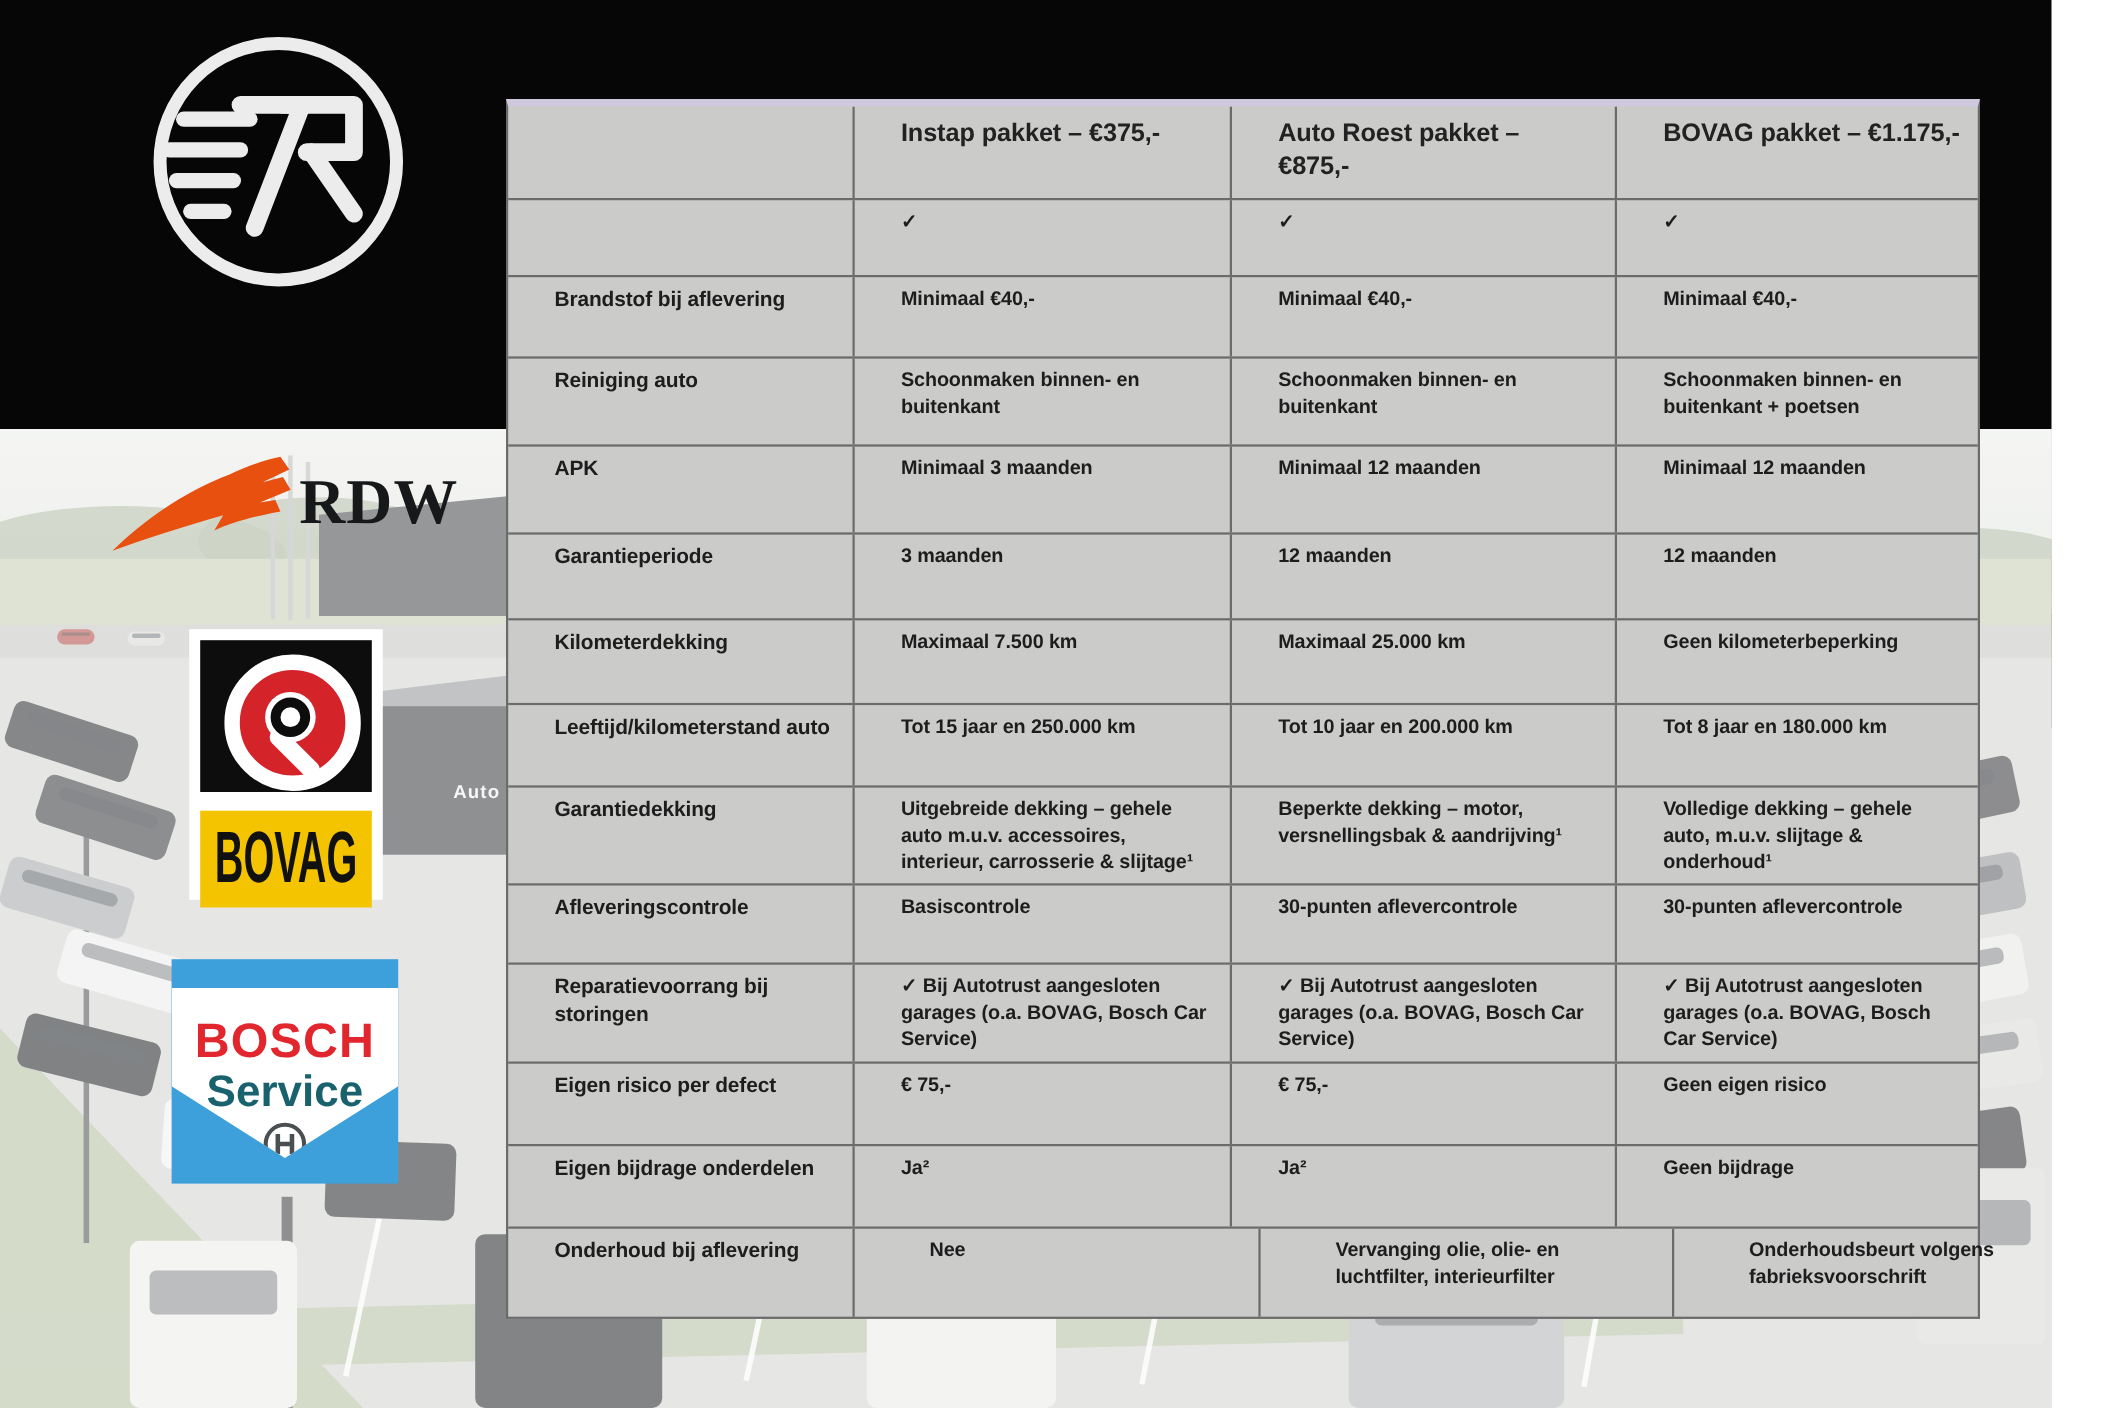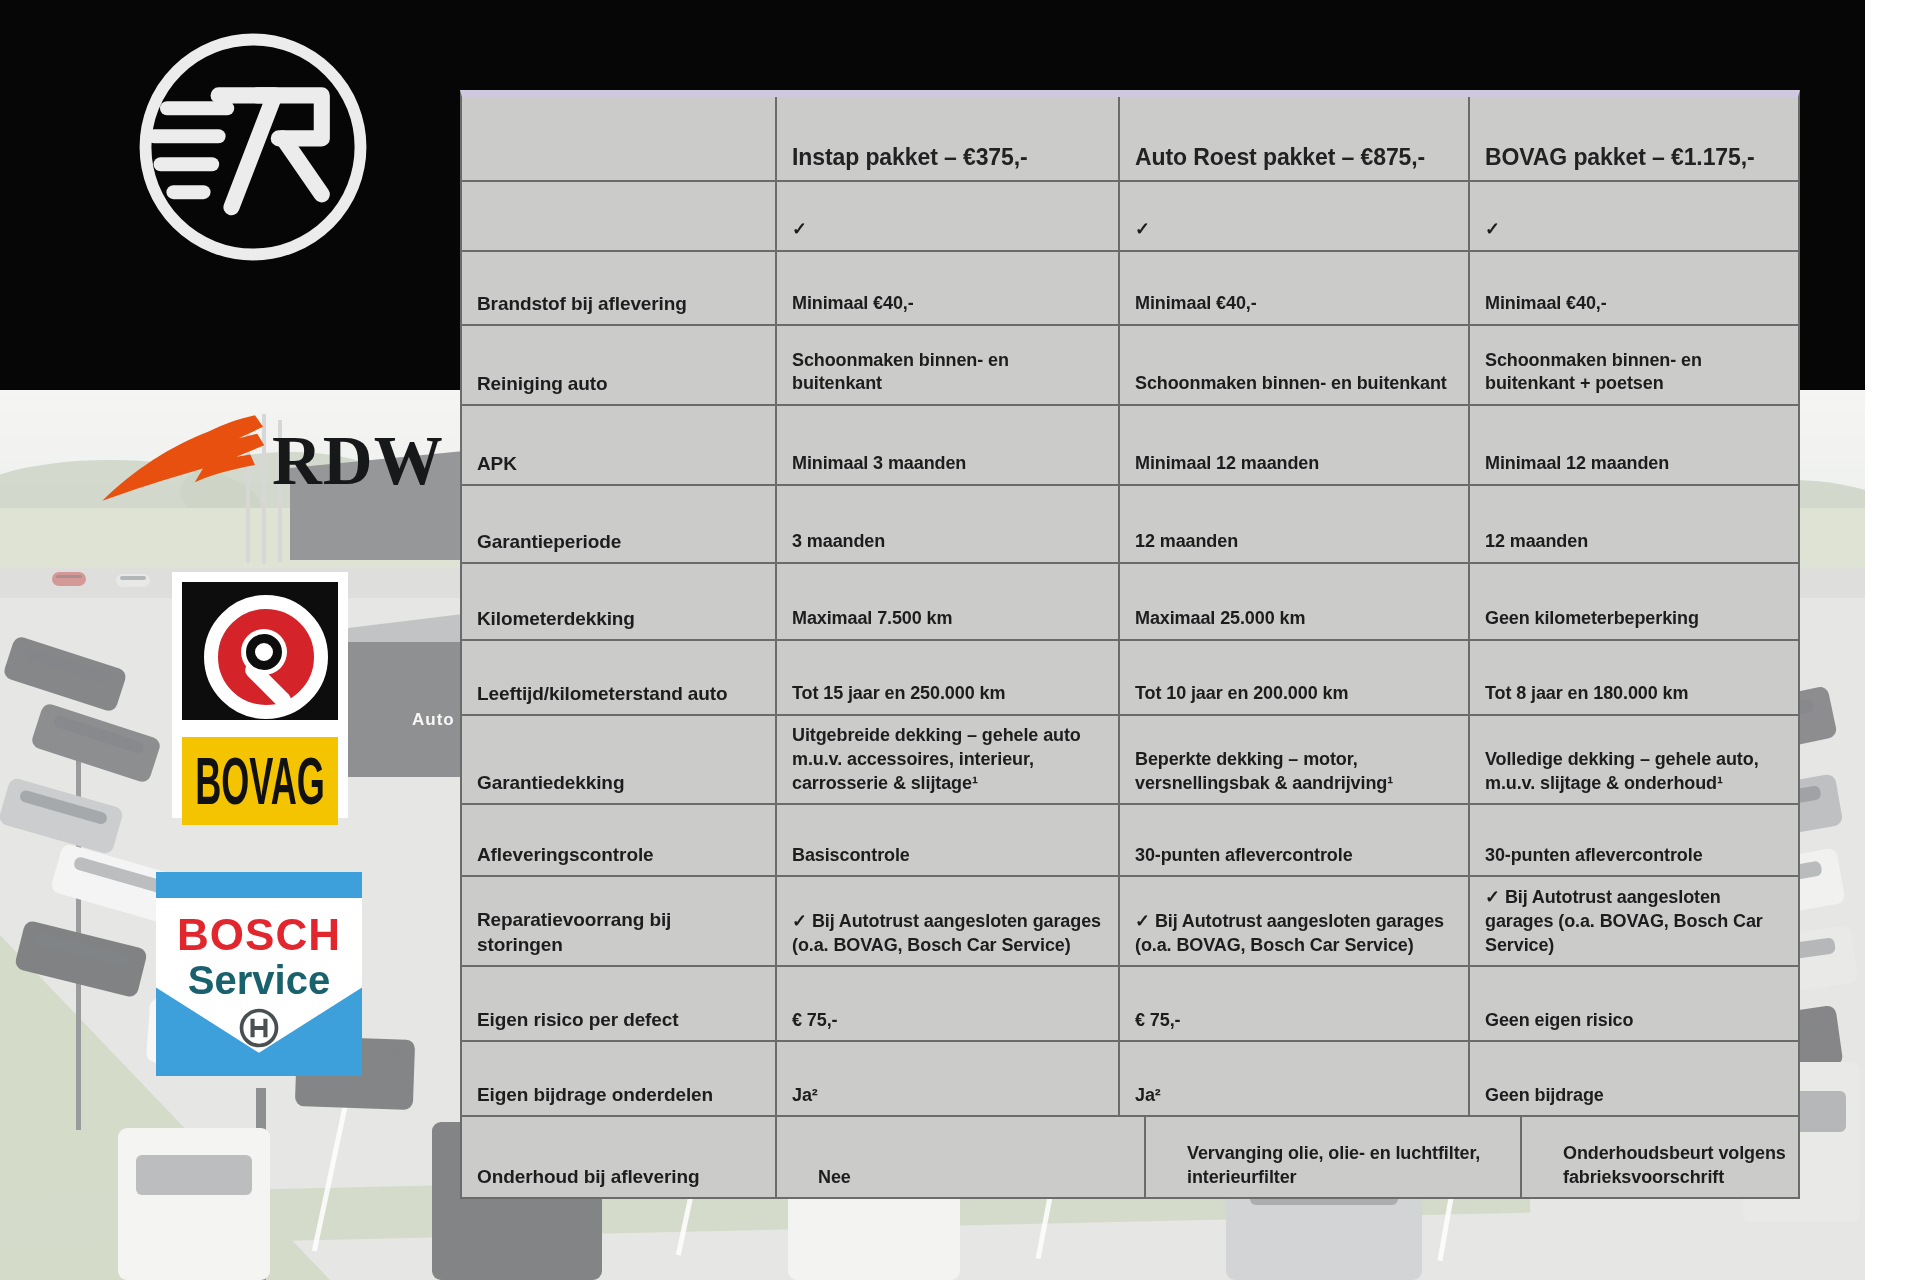--- a/index.html
+++ b/index.html
@@ -34,46 +34,46 @@
   .grass-strip{position:absolute;left:0;top:788px;width:1530px;height:52px;background:#b7c2a4;transform:rotate(-1.3deg);}
   .canopy{position:absolute;left:1478px;top:598px;width:262px;height:185px;background:#3a3b3d;transform:rotate(-4deg);
           clip-path:polygon(8% 12%,92% 0,100% 100%,0 100%);}
   .car{position:absolute;border-radius:9px;}
   .car .glass{position:absolute;left:12%;top:18%;width:76%;height:26%;background:rgba(40,45,52,.5);border-radius:6px;}
   .photo::after{content:"";position:absolute;inset:0;background:rgba(255,255,255,.42);pointer-events:none;}
 
   
   .rdw{position:absolute;left:100px;top:408px;width:310px;height:110px;z-index:4;}
   .rdw-text{position:absolute;left:172px;top:14px;font-family:"Liberation Serif",serif;font-weight:bold;
-            font-size:69px;color:#17181a;letter-spacing:1px;}
+            font-size:58px;color:#17181a;letter-spacing:1px;}
   .bovag{position:absolute;left:172px;top:572px;width:176px;height:246px;background:#ffffff;z-index:4;
          padding:10px;box-sizing:border-box;}
   .bovag-top{position:relative;width:100%;height:138px;background:#0d0d0d;overflow:hidden;}
   .bovag-ring{position:absolute;left:50%;top:50%;width:96px;height:96px;margin:-56px 0 0 -56px;
               background:var(--c-bovag-red);border:14px solid #ffffff;border-radius:50%;}
   .bovag-handle{position:absolute;left:78px;top:74px;width:16px;height:58px;background:#ffffff;border-radius:8px;
                 transform:rotate(-45deg);}
   .bovag-eye{position:absolute;left:64px;top:52px;width:18px;height:18px;background:#ffffff;border:9px solid #0d0d0d;
              border-radius:50%;box-shadow:0 0 0 5px #ffffff;}
   .bovag-bottom{width:100%;height:88px;background:var(--c-bovag-yellow);display:flex;align-items:center;justify-content:center;margin-top:17px;}
   .bovag-word{font-size:44px;font-weight:bold;color:#111;transform:scale(.82,1.5);letter-spacing:0px;}
   .bosch{position:absolute;left:156px;top:872px;width:206px;height:204px;background:var(--c-bosch-blue);z-index:4;}
   .bosch-shield{position:absolute;left:0;top:26px;width:100%;height:172px;background:#ffffff;
                 clip-path:polygon(0 0,100% 0,100% 52%,50% 90%,0 52%);text-align:center;}
-  .bosch-word{margin-top:12px;font-size:44px;font-weight:bold;color:var(--c-bosch-red);letter-spacing:1px;}
+  .bosch-word{margin-top:24px;font-size:44px;font-weight:bold;color:var(--c-bosch-red);letter-spacing:1px;}
   .bosch-service{margin-top:-2px;font-size:40px;font-weight:bold;color:var(--c-bosch-teal);}
   .bosch-shield svg{margin-top:2px;}
 
   
   .tbl{position:absolute;left:460px;top:90px;width:1340px;z-index:5;background:var(--c-table-bg);
        border:2px solid var(--c-grid);border-top:7px solid var(--c-lavender);box-sizing:border-box;}
   .trow{display:grid;grid-template-columns:315px 343px 350px 328px;border-bottom:2px solid var(--c-grid);box-sizing:border-box;}
   .trow:last-child{border-bottom:none;}
-  .cell{display:flex;align-items:flex-end;padding:8px 16px 8px 15px;border-right:2px solid var(--c-grid);
-        box-sizing:border-box;color:#1d1d1d;font-weight:bold;font-size:18px;line-height:1.32;letter-spacing:-0.1px;}
+  .cell{display:flex;align-items:flex-start;padding:8px 16px 8px 15px;border-right:2px solid var(--c-grid);
+        box-sizing:border-box;color:#1d1d1d;font-weight:bold;font-size:18px;line-height:1.32;letter-spacing:-0.1px;margin-left:27px;}
   .cell:last-child{border-right:none;}
   .cell.lbl{font-size:19px;}
   .cell.head{font-size:23px;color:#222;}
 </style>
 </head>
 <body>
 
 <div class="stage">
 
   <div class="band"></div>

